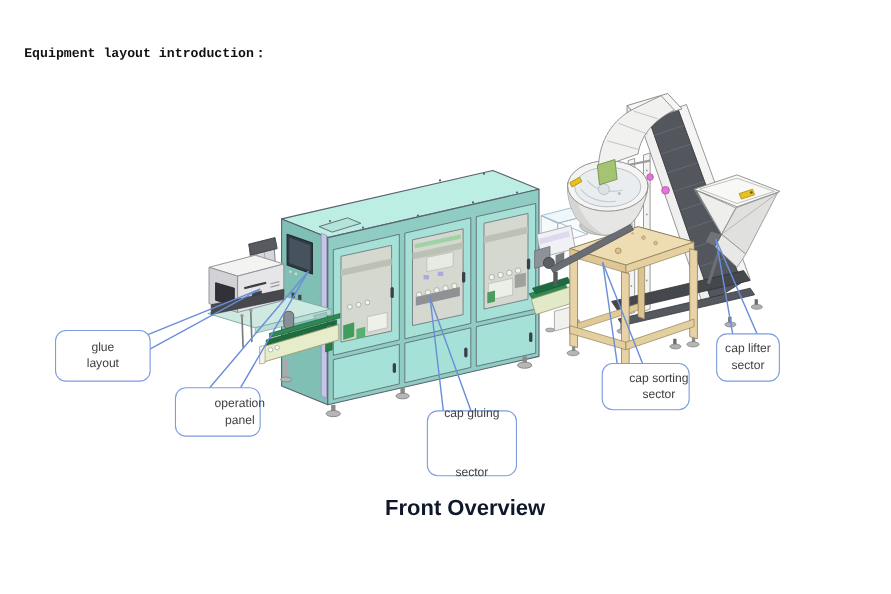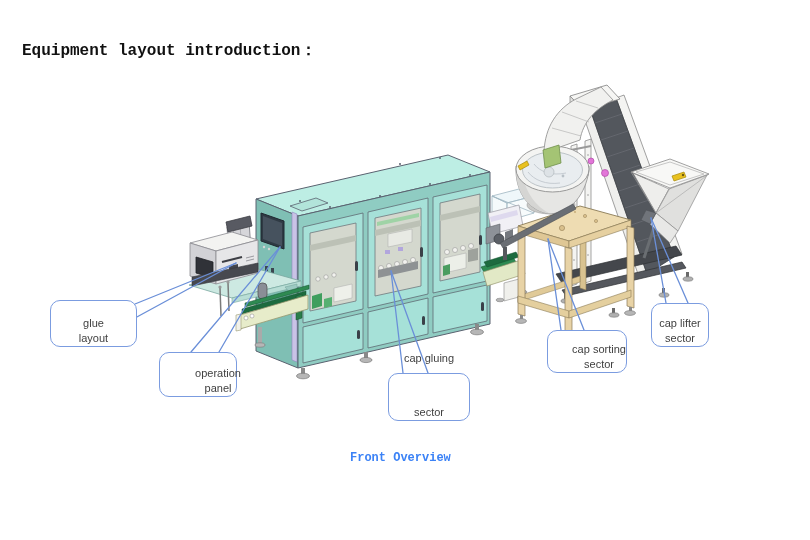--- a/index.html
+++ b/index.html
@@ -3,36 +3,36 @@
 <meta charset="utf-8">
 <style>
   html,body{margin:0;padding:0;background:#ffffff;}
   .page{
     position:relative;width:810px;height:540px;background:#ffffff;overflow:hidden;
     font-family:"Liberation Sans", sans-serif;
   }
   .title{
     position:absolute;left:22px;top:40px;
     font-family:"Liberation Mono","DejaVu Sans Mono",monospace;
-    font-size:16px;font-weight:bold;color:#111111;letter-spacing:0px;white-space:pre;
+    font-size:12px;font-weight:bold;color:#111111;letter-spacing:0px;white-space:pre;
   }
   .caption{
     position:absolute;left:350px;top:451px;
-    font-family:Liberation Mono, monospace;
-    font-size:12px;font-weight:bold;color:#3b82f6;white-space:pre;
+    font-family:Liberation Sans, sans-serif;
+    font-size:20px;font-weight:bold;color:#0f172a;white-space:pre;
   }
   svg.diagram{position:absolute;left:0;top:0;}
   .callout{
     position:absolute;background:#ffffff;border:1.6px solid #7b9ce0;border-radius:10px;
-    display:flex;flex-direction:column;align-items:center;justify-content:flex-end;
+    display:flex;flex-direction:column;align-items:center;justify-content:center;
     font-size:11px;line-height:1.35;color:#3f3f3f;text-align:center;box-sizing:border-box;
   }
   .co-glue{left:50px;top:300px;width:87px;height:47px;}
   .co-op{left:159px;top:352px;width:78px;height:45px;padding-left:40px;}
-  .co-gluing{left:388px;top:373px;width:82px;height:48px;gap:39px;}
+  .co-gluing{left:388px;top:373px;width:82px;height:60px;gap:39px;}
   .co-sorting{left:547px;top:330px;width:80px;height:43px;padding-left:24px;}
   .co-lifter{left:651px;top:303px;width:58px;height:44px;}
 </style>
 </head>
 <body>
 
 <div class="page">
 
   <div class="title">Equipment layout introduction：</div>
 

